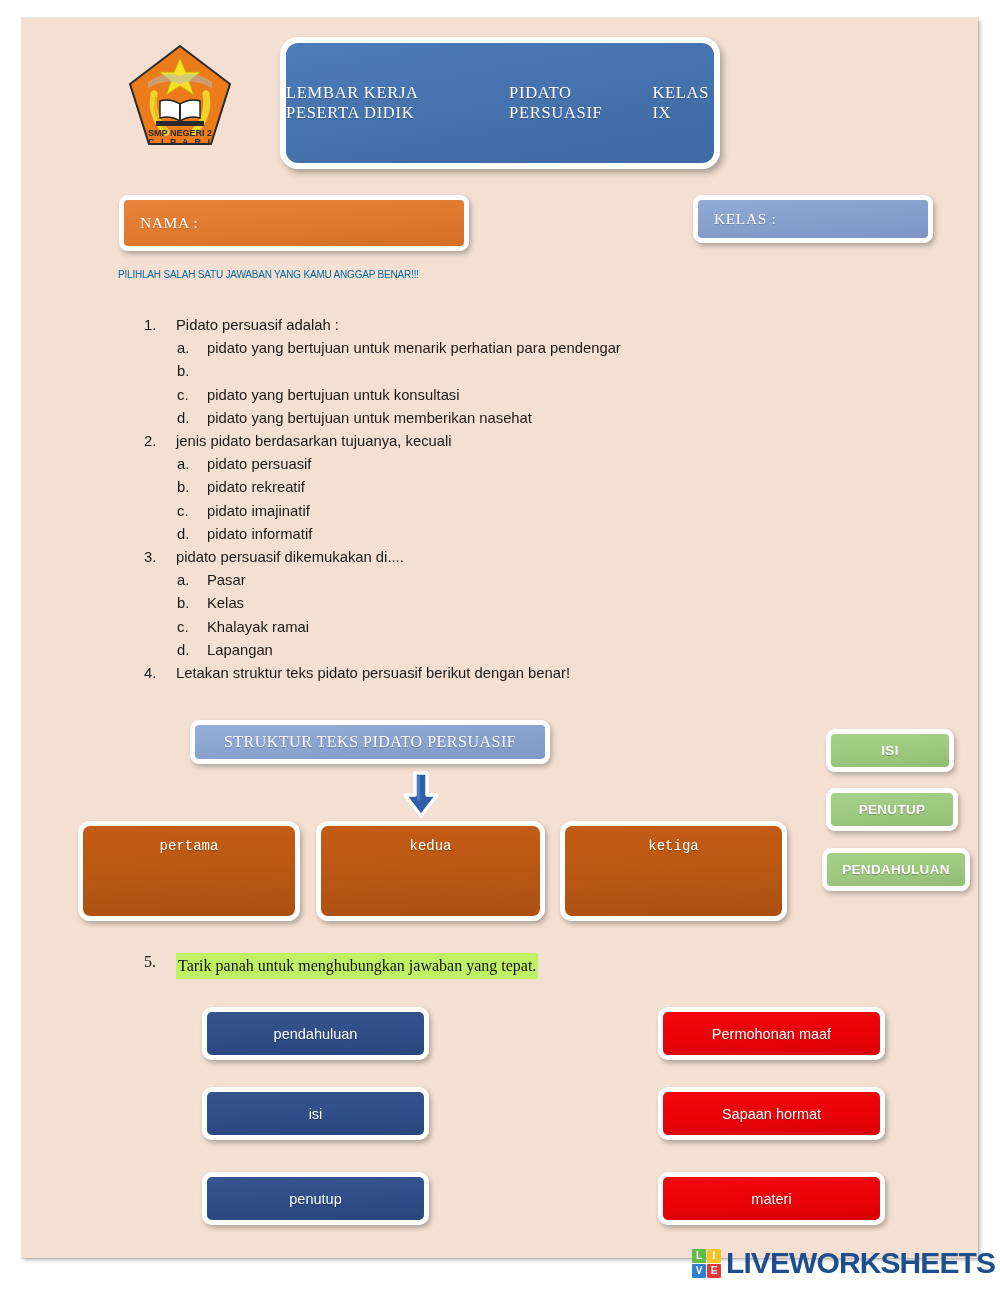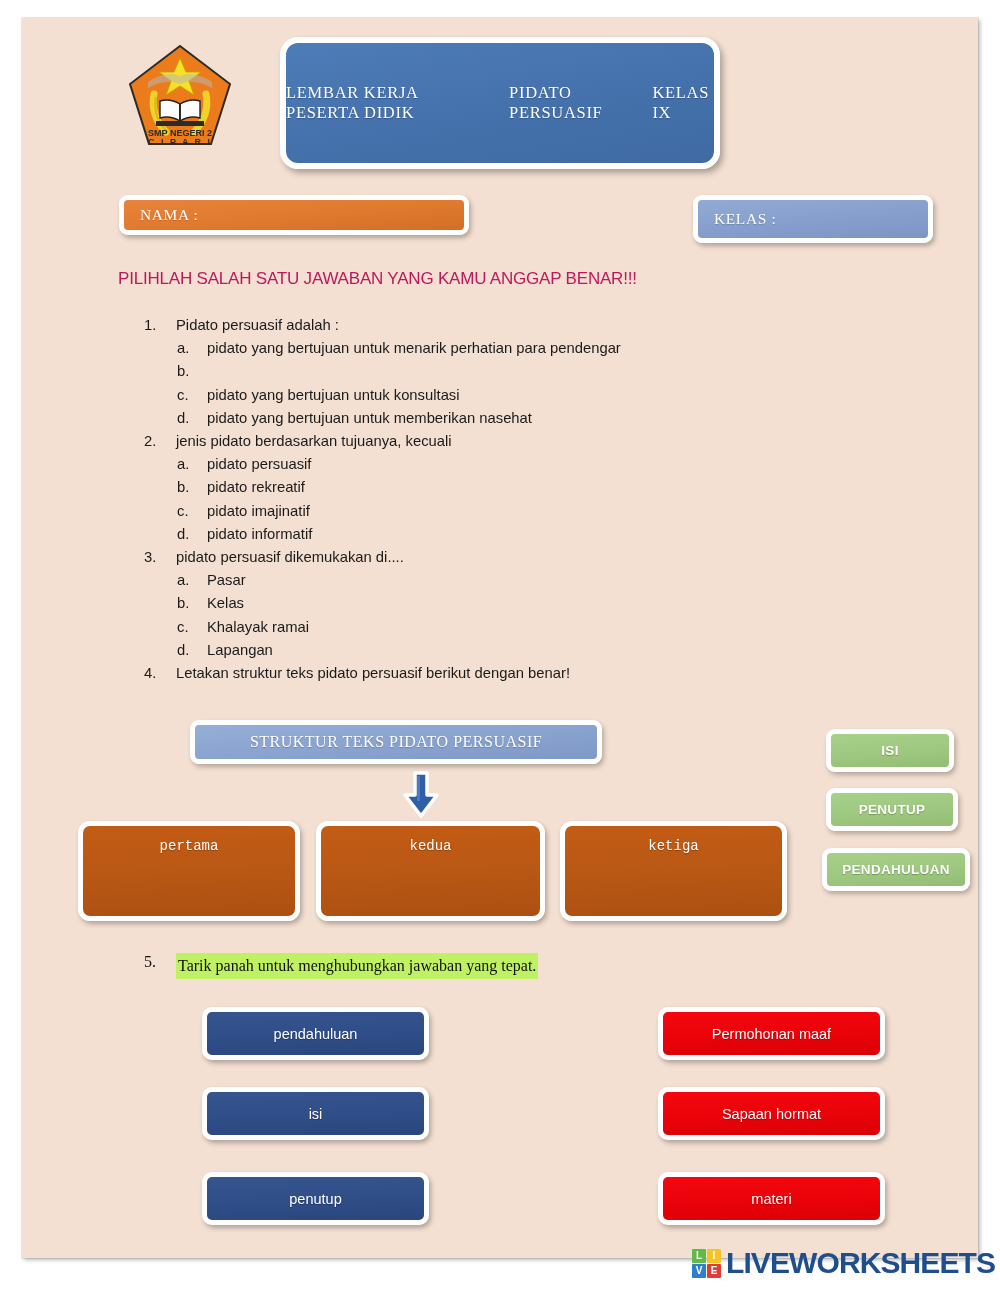--- a/index.html
+++ b/index.html
@@ -69,36 +69,36 @@
     color: #ffffff;
     font-family: "Liberation Serif", serif;
     font-size: 15.5px;
     letter-spacing: .6px;
     display: flex;
     align-items: center;
     padding-left: 16px;
     text-shadow: 0 1px 1px rgba(0,0,0,.2);
   }
   #nama-field {
-    left: 97px; top: 177px; width: 350px; height: 40px;
+    left: 97px; top: 177px; width: 350px; height: 56px;
     background: linear-gradient(175deg,#e8833b 0%,#e07a2f 50%,#d26f26 100%);
   }
   #kelas-field {
     left: 671px; top: 177px; width: 240px; height: 48px;
     background: linear-gradient(175deg,#91aad5 0%,#869fcd 50%,#7c95c5 100%);
   }
 
   
   #instruction {
     position: absolute;
     left: 96px;
     top: 251px;
     font-family: "Liberation Sans", sans-serif;
-    font-size: 17px;
-    color: #be185d;
+    font-size: 10px;
+    color: #0369a1;
     letter-spacing: -.2px;
   }
 
   
   #questions {
     position: absolute;
     left: 122px;
     top: 296px;
     width: 700px;
     font-family: "Liberation Sans", sans-serif;
@@ -109,21 +109,21 @@
   .q-row { display: flex; }
   .q-num { width: 32px; flex: none; }
   .opt-row { display: flex; padding-left: 33px; }
   .opt-let { width: 30px; flex: none; }
 
   
   #struktur-box {
     position: absolute;
     left: 168px;
     top: 702px;
-    width: 412px;
+    width: 360px;
     height: 44px;
     border: 5px solid #ffffff;
     border-radius: 9px;
     box-sizing: border-box;
     background: linear-gradient(175deg,#96aed7 0%,#8aa3cf 50%,#7f99c8 100%);
     box-shadow: 2px 3px 5px rgba(0,0,0,.26);
     color: #ffffff;
     font-family: "Liberation Serif", serif;
     font-size: 16px;
     letter-spacing: .5px;

